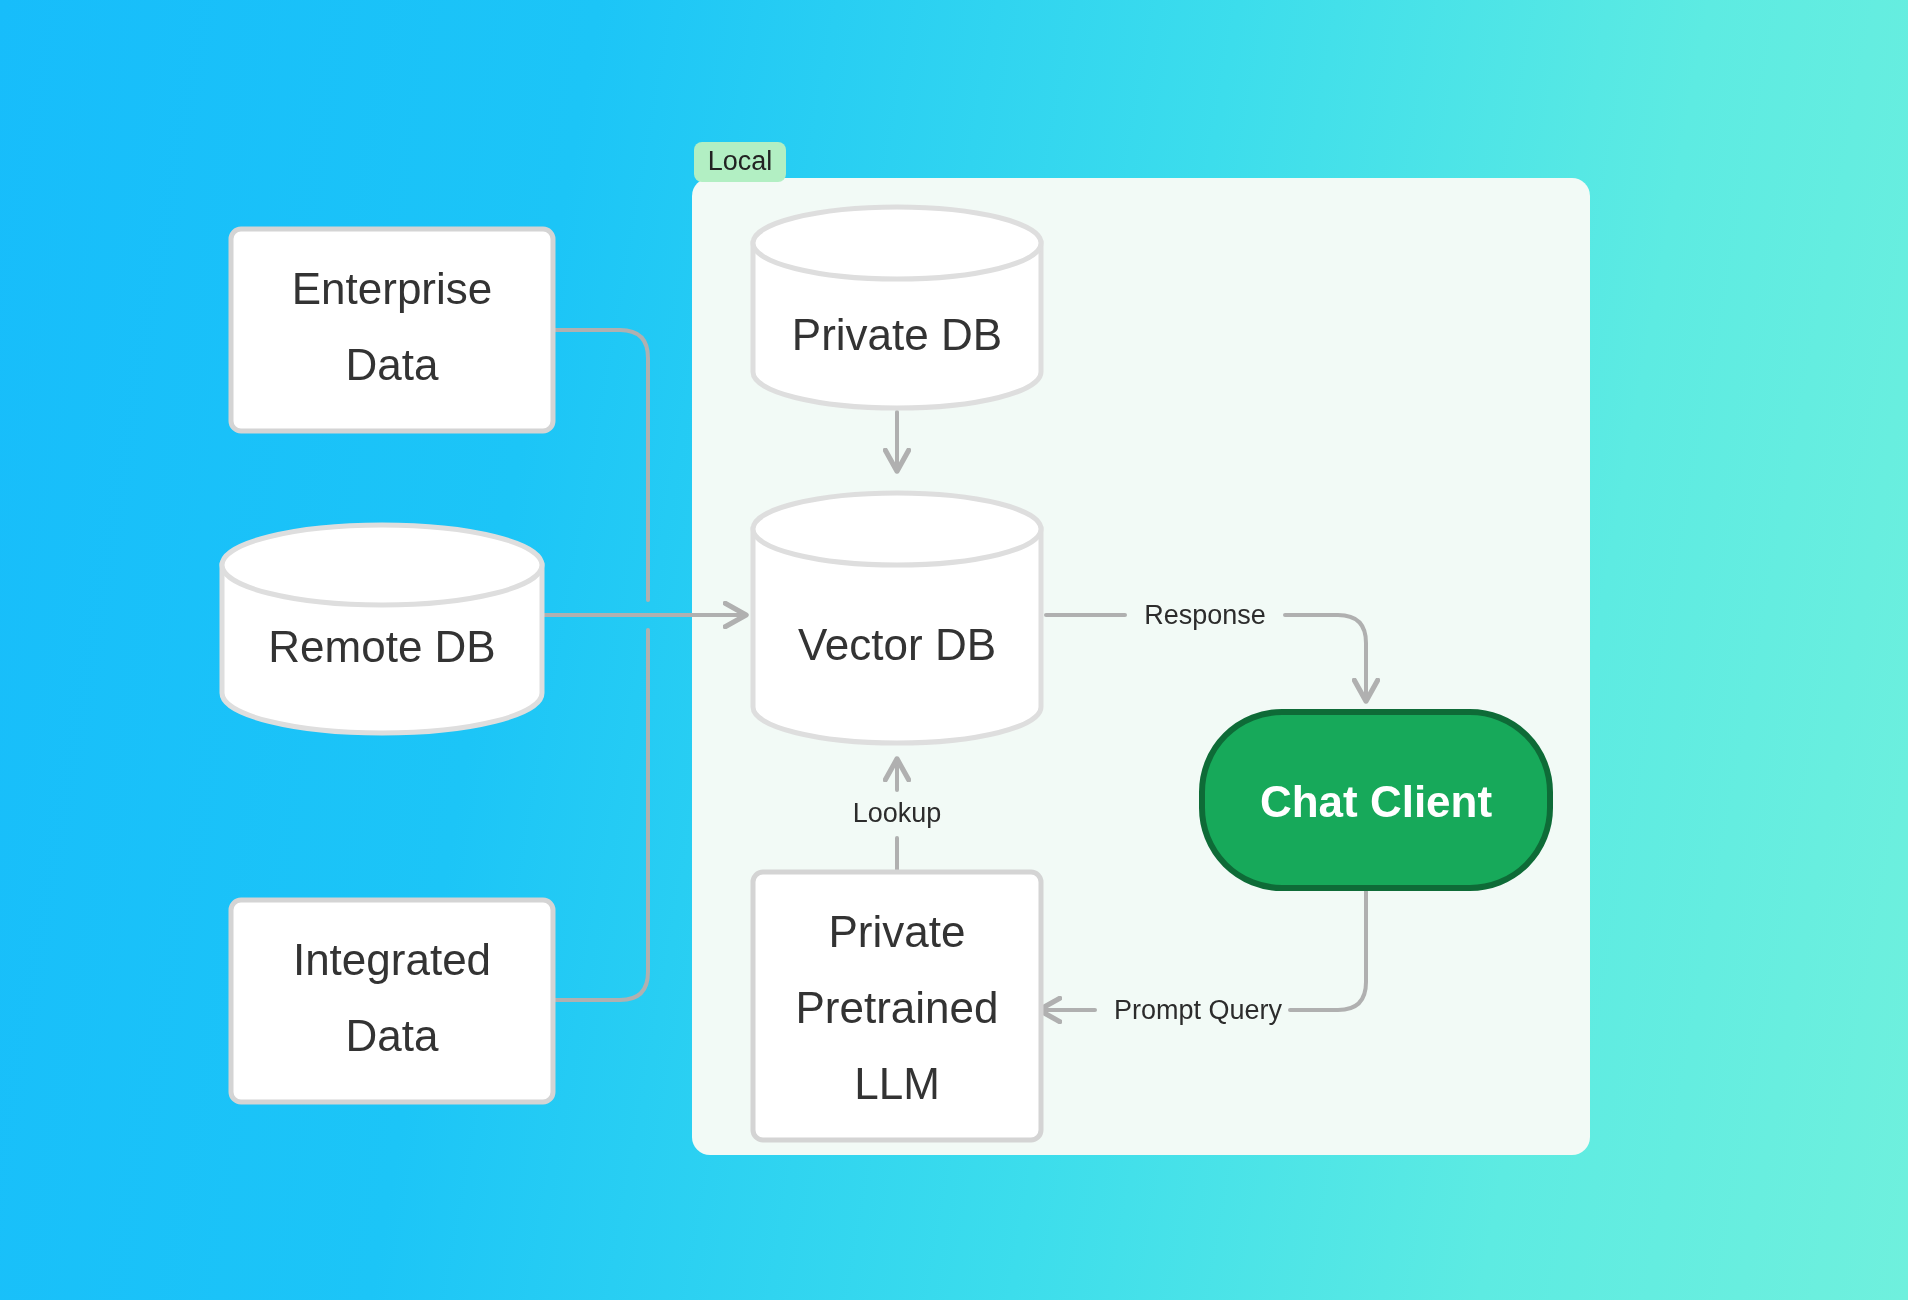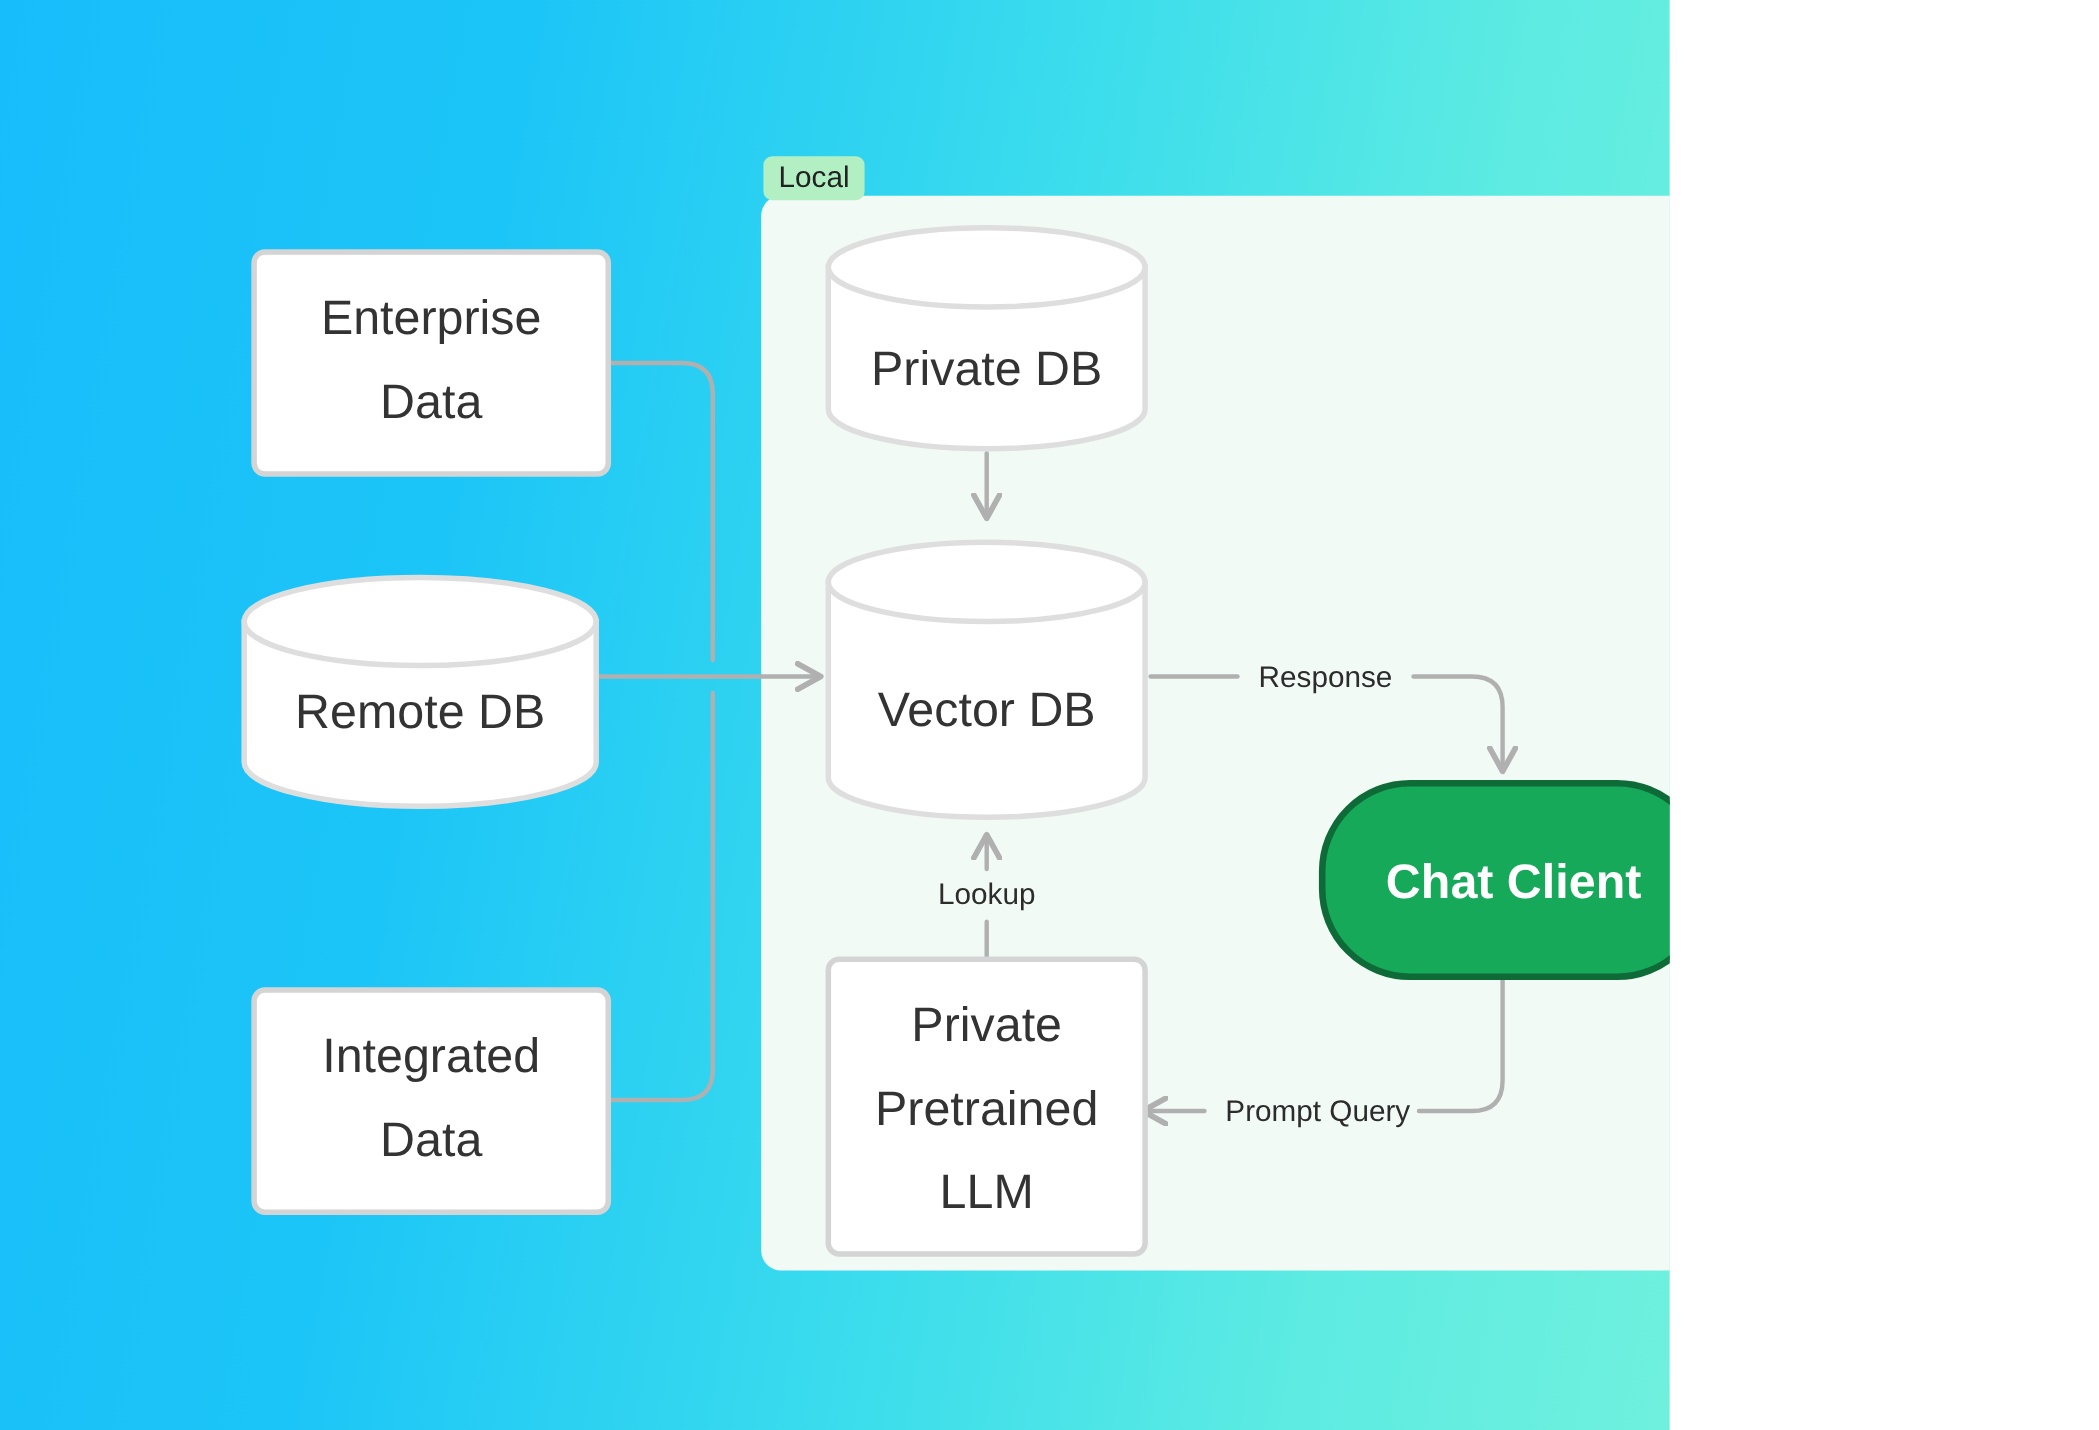--- a/index.html
+++ b/index.html
@@ -2,21 +2,21 @@
 <html><head>
 <meta charset="utf-8">
 <style>
   html, body {
     margin: 0;
     padding: 0;
     background: #ffffff;
   }
   #canvas {
     position: relative;
-    width: 1518px;
+    width: 1908px;
     height: 1300px;
     overflow: hidden;
     font-family: "Liberation Sans", sans-serif;
   }
   #bg {
     position: absolute;
     inset: 0;
     background: linear-gradient(100deg, #17BDFB 0%, #1CC5F7 28%, #3CDDEC 58%, #5DEBE2 80%, #6FF0DD 100%);
   }
   svg.diagram {

